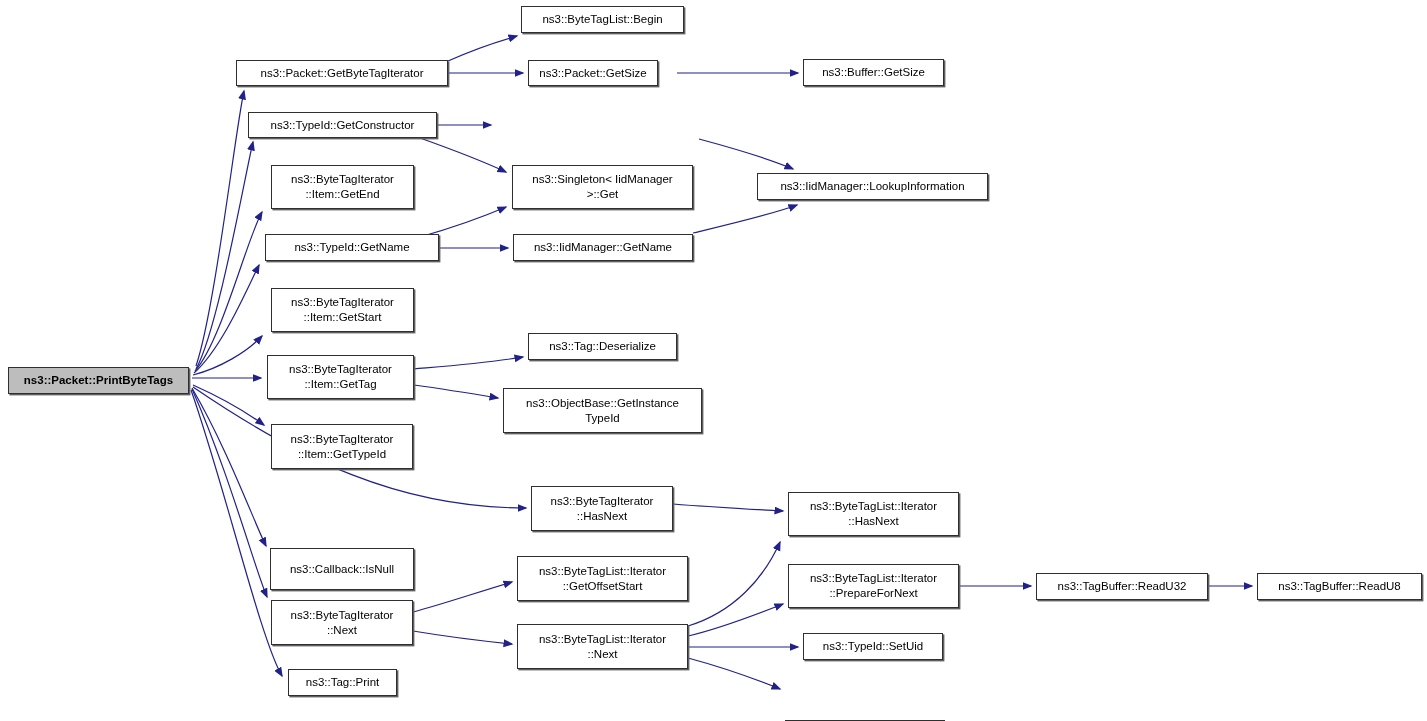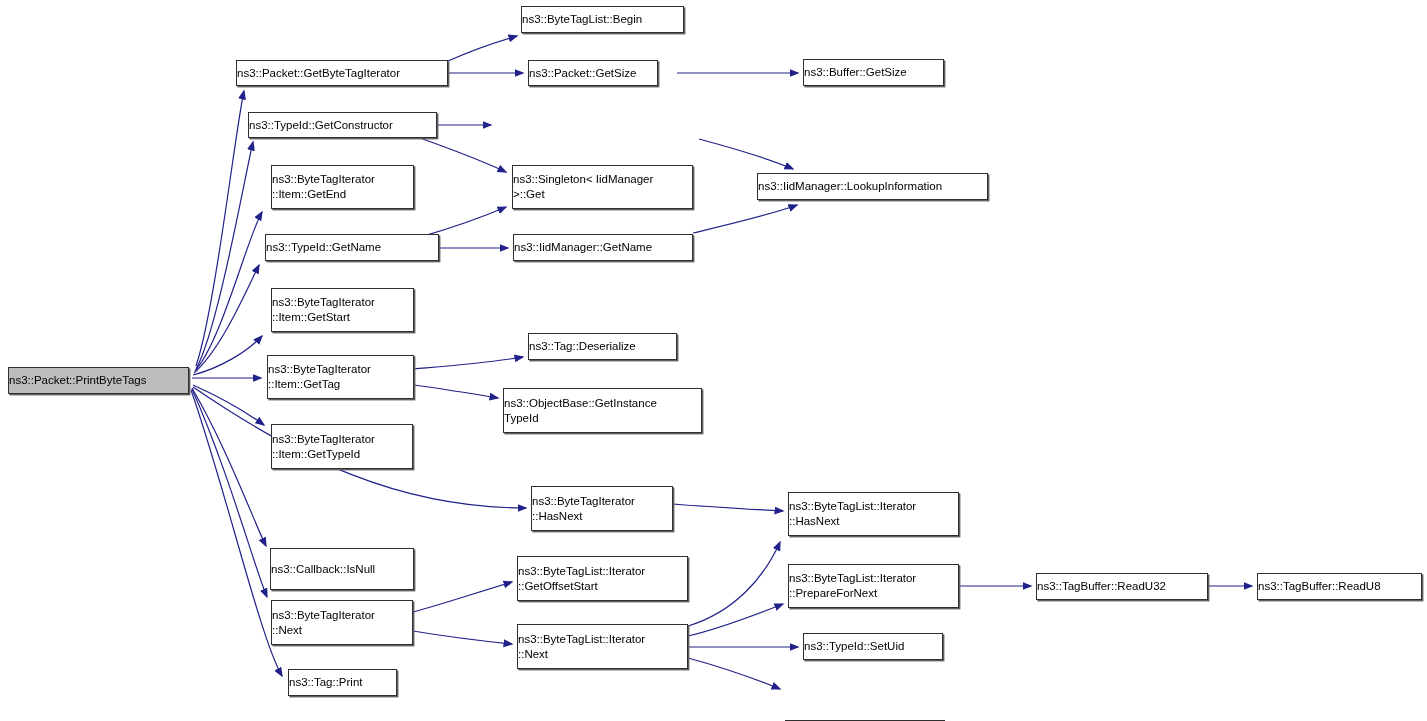--- a/index.html
+++ b/index.html
@@ -15,25 +15,25 @@
     background:var(--page-bg);
     font-family:"Liberation Sans", sans-serif;
   }
   .edges{position:absolute;left:0;top:0;width:1427px;height:721px;}
   .edge{fill:none;stroke:var(--edge);stroke-width:1.2px;}
   .node{
     position:absolute;box-sizing:border-box;
     background:var(--node-fill);
     border:1.2px solid var(--node-border);
     box-shadow:1.4px 1.4px 0 #5f5f5f;
-    display:flex;flex-direction:column;align-items:flex-start;justify-content:center;
+    display:flex;flex-direction:column;align-items:center;justify-content:center;
     font-size:11.5px;line-height:15px;color:#000;text-align:center;
     white-space:nowrap;cursor:pointer;
   }
-  .node.root{background:var(--root-fill);border-width:1.6px;cursor:default;}
+  .node.root{background:var(--root-fill);border-width:1.6px;cursor:default;font-weight:bold;}
   .node span{display:block;}
 </style>
 </head>
 <body>
 
 <div class="graph">
 
   <svg class="edges" width="1427" height="721" viewBox="0 0 1427 721">
     <defs>
       <marker id="arrow" markerUnits="userSpaceOnUse" markerWidth="11" markerHeight="9" refX="8.5" refY="4" orient="auto">

